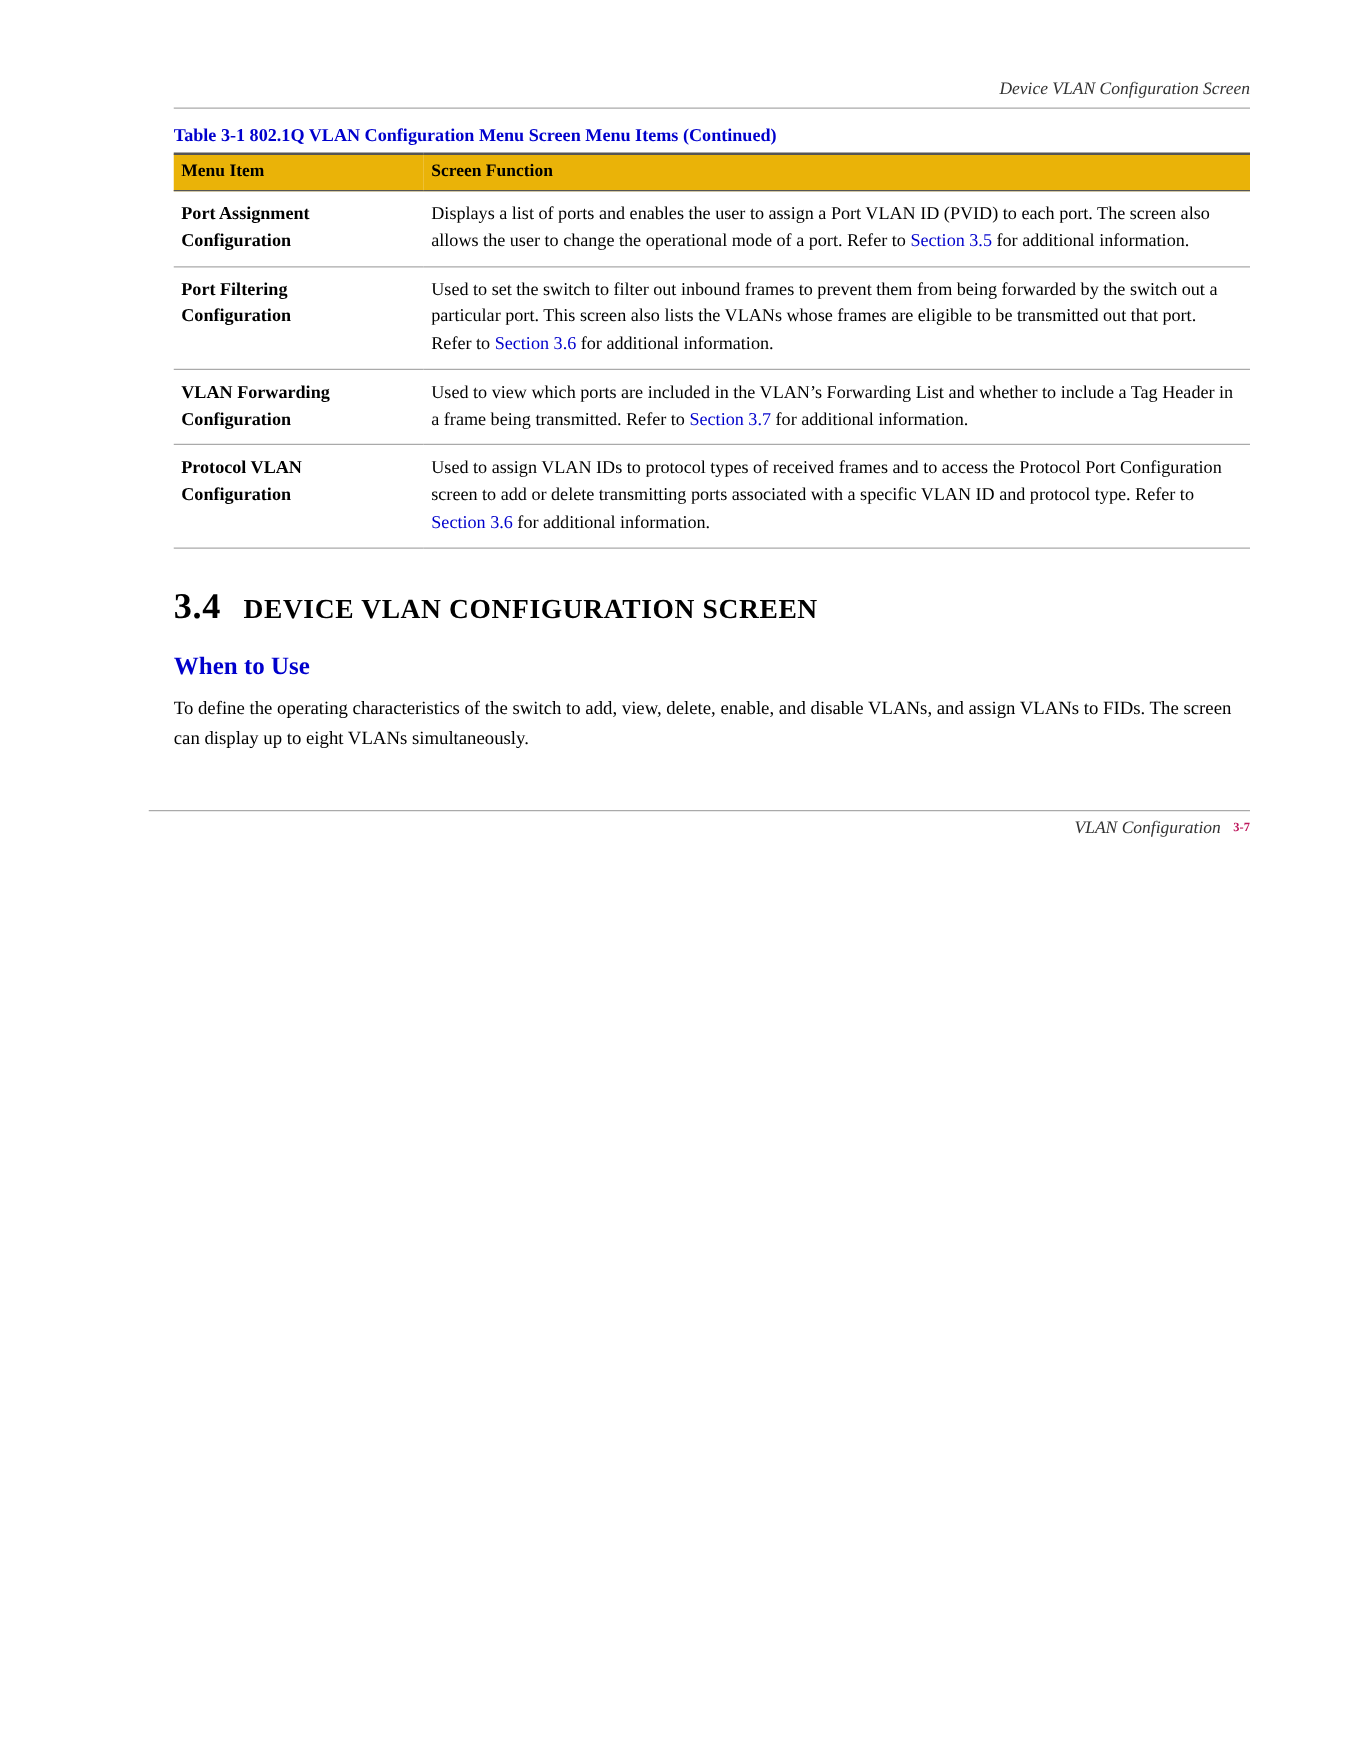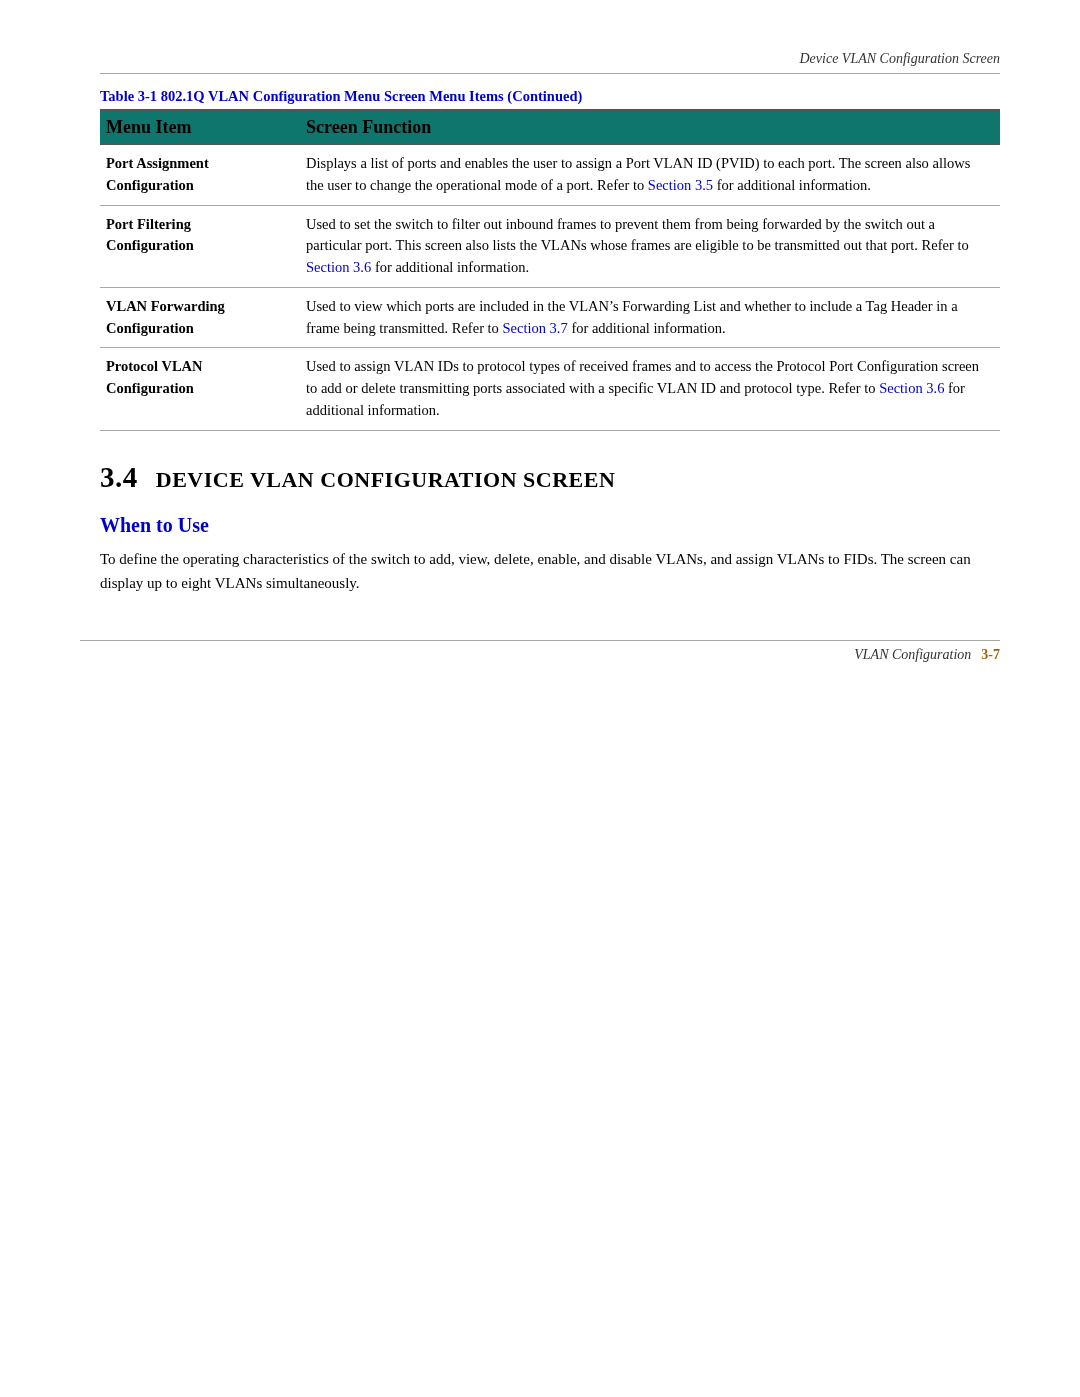--- a/index.html
+++ b/index.html
@@ -12,22 +12,23 @@
       background: #ffffff;
       font-family: Times New Roman, Times, serif;
       font-size: 15px;
       color: #000000;
       width: 1080px;
       min-height: 1397px;
       position: relative;
     }
 
     .page-container {
-      padding: 51px 80px 80px 100px;
+      padding: 64px 80px 80px 100px;
       position: relative;
+      margin-left: 39px;
     }
 
     
     .page-header {
       display: flex;
       justify-content: flex-end;
       margin-bottom: 8px;
       padding-bottom: 6px;
       border-bottom: 1px solid #aaa;
     }
@@ -51,25 +52,25 @@
     .config-table {
       width: 100%;
       border-collapse: collapse;
       margin-bottom: 30px;
       font-size: 14.5px;
     }
 
     .config-table th {
       text-align: left;
       font-weight: bold;
-      font-size: 18px;
+      font-size: 14px;
       padding: 6px 10px 6px 6px;
       border-top: 2px solid #555;
       border-bottom: 1px solid #555;
-      background: #0f766e;
+      background: #eab308;
     }
 
     .config-table th.col-menu {
       width: 200px;
     }
 
     .config-table td {
       vertical-align: top;
       padding: 8px 10px 8px 6px;
       border-bottom: 1px solid #aaa;
@@ -139,23 +140,23 @@
       padding-top: 6px;
     }
 
     .footer-text {
       font-style: italic;
       font-size: 14px;
       color: #333;
     }
 
     .footer-page {
-      font-size: 14px;
-      font-weight: bold;
-      color: #a16207;
+      font-size: 10px;
+      font-weight: bold;
+      color: #be185d;
       margin-left: 10px;
     }
   </style>
 </head>
 <body>
 
 <div class="page-container">
 
   <div class="page-header">
     <span class="header-text">Device VLAN Configuration Screen</span>

